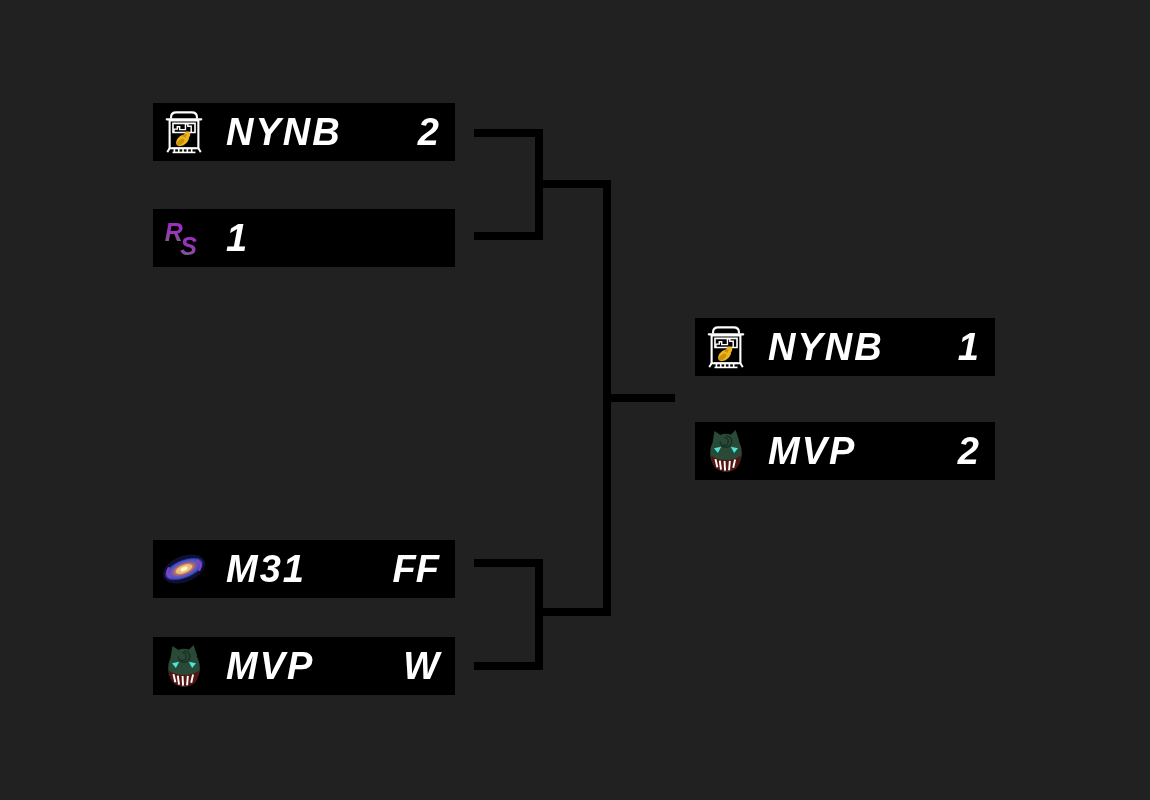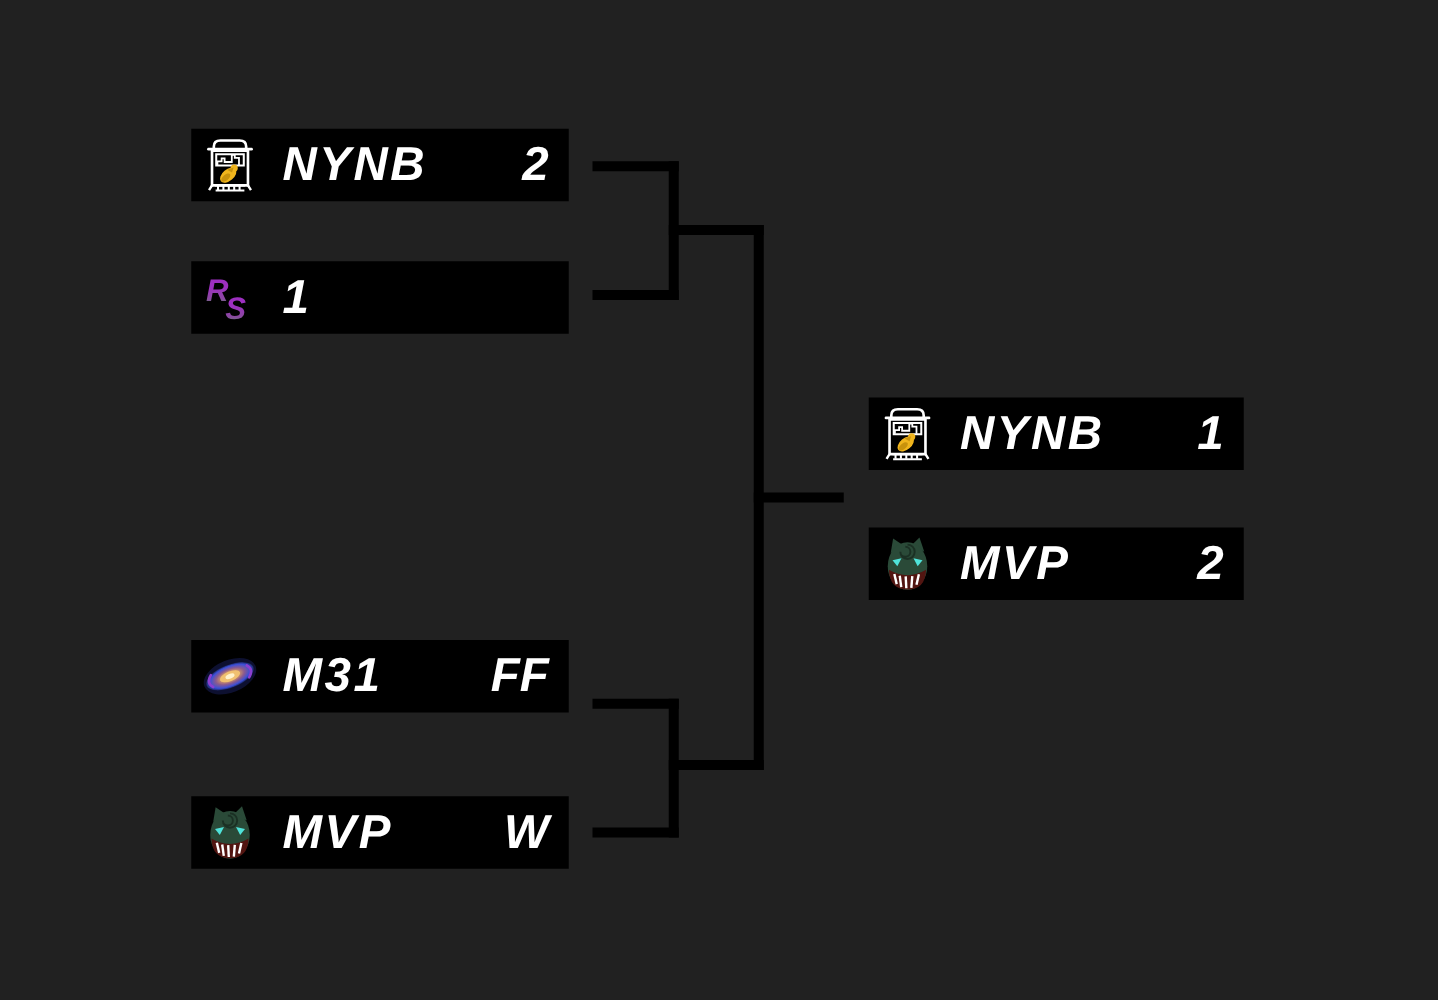--- a/index.html
+++ b/index.html
@@ -121,21 +121,21 @@
         </defs>
         <g font-family="Liberation Sans, sans-serif" font-weight="bold" font-style="italic">
           <text x="4" y="27" font-size="26" fill="url(#rs-grad-1)">R</text>
           <text x="20" y="42" font-size="26" fill="url(#rs-grad-1)">S</text>
         </g>
       </svg>
     </span>
     <span class="score">1</span>
   </div>
 
-  <div class="team-box w302" style="left:153px; top:512px;">
+  <div class="team-box w302" style="left:153px; top:540px;">
     <span class="icon">
       <svg viewBox="0 0 48 48" width="46" height="46">
         <defs>
           <radialGradient id="gal-grad-1">
             <stop offset="0" stop-color="#ffeec2"></stop>
             <stop offset="0.30" stop-color="#e8a95c"></stop>
             <stop offset="0.60" stop-color="#8a5a8f"></stop>
             <stop offset="0.85" stop-color="#3b4fd8"></stop>
             <stop offset="1" stop-color="#1b2766"></stop>
           </radialGradient>

